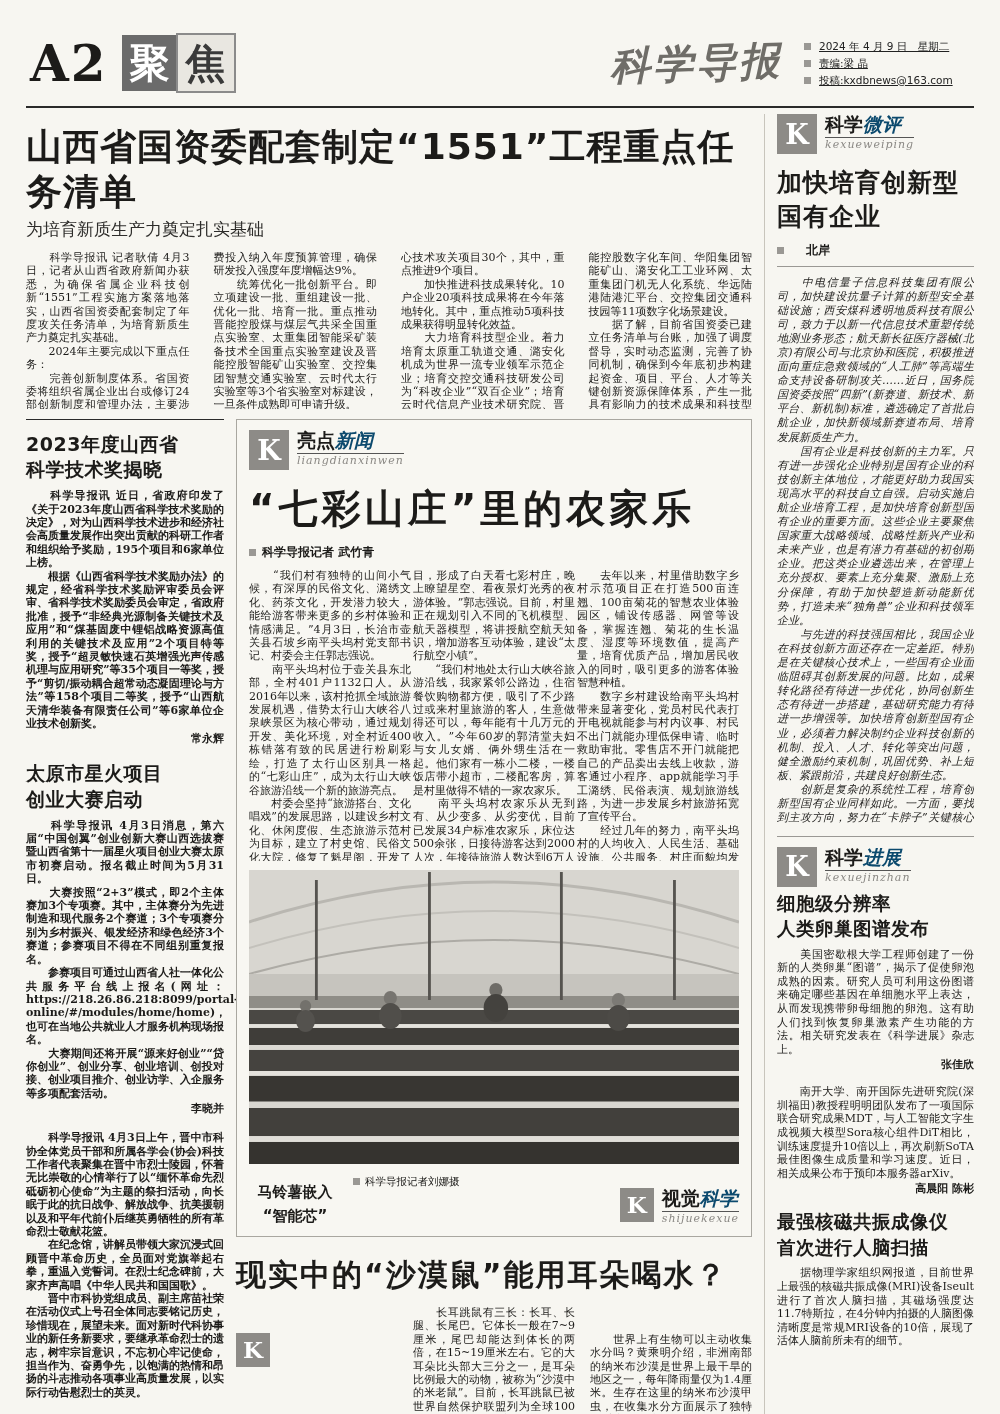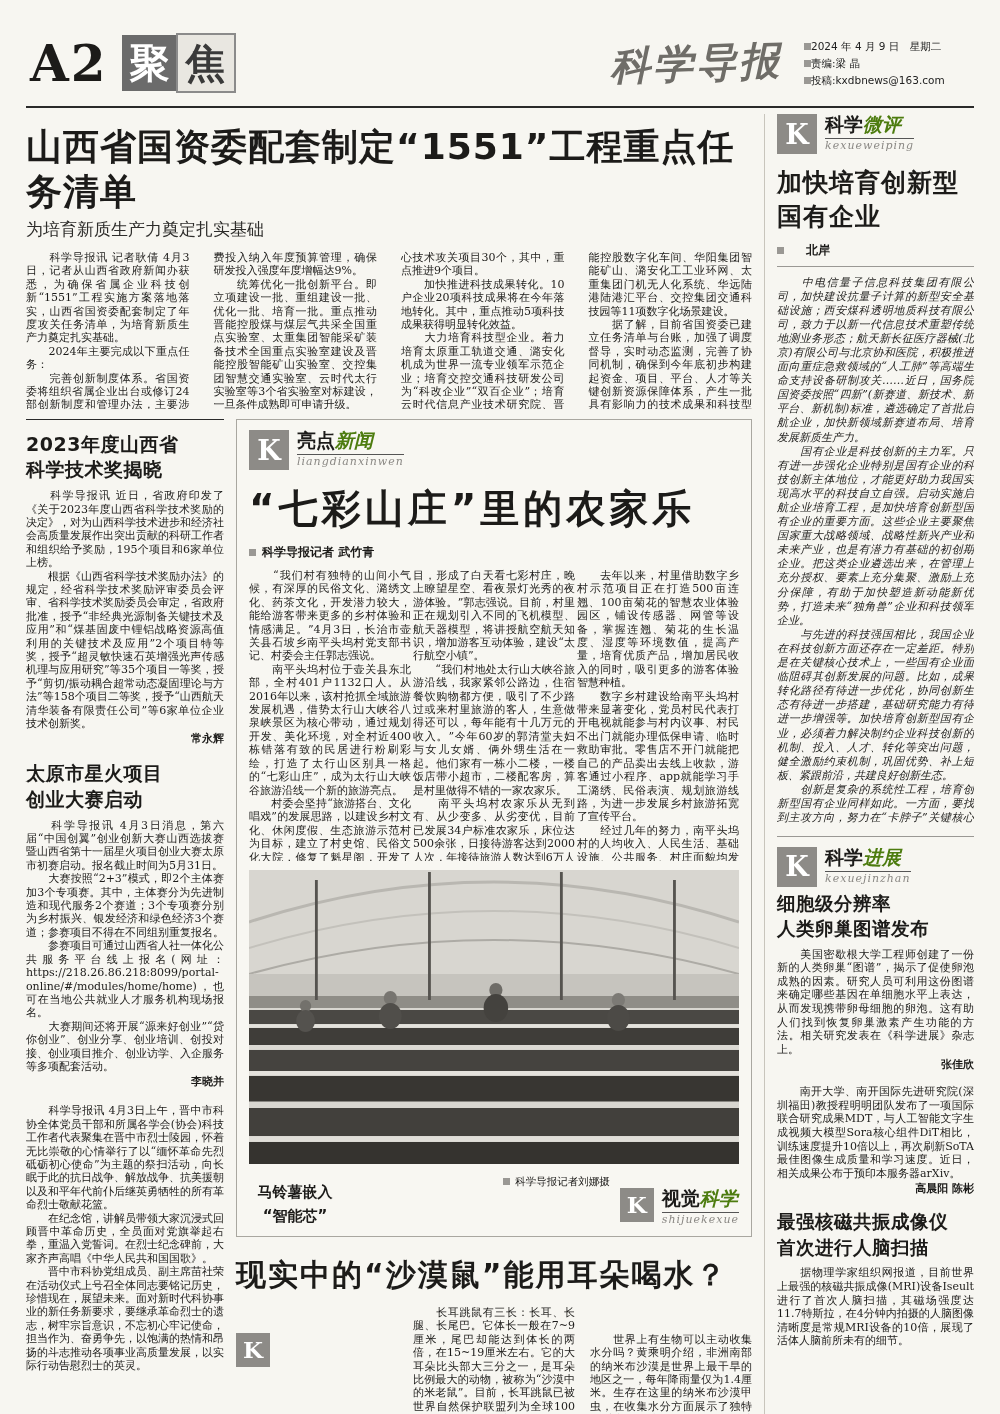--- a/index.html
+++ b/index.html
@@ -12,67 +12,67 @@
   .hdr{display:flex;align-items:center;height:78px;}
   .pageno{font-size:50px;font-weight:bold;font-family:"DejaVu Serif",serif;padding:0 14px 0 4px;letter-spacing:2px;}
   .seclogo{display:flex;align-items:center;gap:4px;}
   .secbox{width:56px;height:56px;display:flex;align-items:center;justify-content:center;
           font-size:40px;font-weight:bold;font-family:"DejaVu Sans",sans-serif;}
   .secbox.solid{background:#6b6b6b;color:#fff;}
   .secbox.outline{background:#e9e7e1;color:#3a3a3a;border:2px solid #8b8b8b;margin-left:-6px;}
   .masthead{margin-left:auto;font-size:40px;font-weight:bold;font-style:italic;color:#6f6d68;
             font-family:"DejaVu Serif",serif;letter-spacing:3px;transform:rotate(-2deg);}
   .hdrinfo{width:170px;margin-left:22px;font-family:"DejaVu Sans",sans-serif;font-size:10.5px;line-height:17px;color:#222;}
-  .hdrinfo .row{display:flex;align-items:center;gap:0;}
+  .hdrinfo .row{display:flex;align-items:center;gap:8px;text-decoration:underline;}
   .sq{width:7px;height:7px;background:#9a9894;flex:none;display:inline-block;}
   .hrule{border-top:2px solid #2a2a2a;margin-top:4px;}
 
   
   .content{display:flex;margin-top:6px;}
   .mainarea{width:726px;flex:none;}
   .rightcol{flex:1;margin-left:12px;border-left:1px solid #c8c5bc;padding-left:12px;}
 
   
   .lead-hl{font-size:36px;line-height:1.25;letter-spacing:1px;margin:10px 0 4px;}
   .lead-sub{font-size:17px;color:#2e2d2b;font-family:"DejaVu Sans",sans-serif;margin-bottom:10px;}
   .lead-cols{display:flex;gap:24px;height:158px;overflow:hidden;}
   .ncol{flex:1;font-size:11px;line-height:13.4px;text-align:justify;white-space:pre-wrap;}
 
   
   .lower{display:flex;margin-top:10px;}
   .sidebar{width:198px;flex:none;border-top:1.5px solid #2a2a2a;padding-top:12px;}
   .sb-art{margin-bottom:15px;}
   .sb-title{font-size:19px;line-height:1.32;white-space:pre-line;margin-bottom:7px;letter-spacing:0.5px;}
-  .sb-text{font-size:11px;line-height:13.4px;text-align:justify;white-space:pre-wrap;}
+  .sb-text{font-size:11px;line-height:13.4px;text-align:justify;white-space:pre-wrap;font-weight:bold;}
   .sig{text-align:right;font-weight:bold;font-size:11px;font-family:"DejaVu Sans",sans-serif;margin-top:1px;}
 
   .middle{flex:1;margin-left:12px;}
 
   
   .klogo{background:#8d8b87;color:#fff;display:flex;align-items:center;justify-content:center;
          font-family:"DejaVu Serif",serif;font-weight:bold;flex:none;}
   .k40{width:40px;height:40px;font-size:27px;}
   .k34{width:34px;height:34px;font-size:23px;}
   .logoblk{display:flex;align-items:flex-start;gap:8px;}
   .logotxt .l1{font-size:19px;line-height:20px;border-bottom:1.5px solid #555;padding-bottom:2px;}
   .logotxt .l1 .b{font-family:"DejaVu Sans",sans-serif;font-weight:bold;}
-  .logotxt .l1 .s{font-family:Liberation Mono, monospace;font-style:italic;font-weight:bold;color:#4d7c0f;}
+  .logotxt .l1 .s{font-family:Liberation Serif, serif;font-style:italic;font-weight:bold;color:#0c4a6e;}
   .logotxt .py{font-size:11px;font-style:italic;color:#8a8884;letter-spacing:1px;}
 
   
   .hlbox{border:1px solid #a9a7a0;padding:10px 12px 8px;background:#f8f7f2;}
   .hl-headline{font-size:39px;letter-spacing:4px;margin:12px 0 8px;}
   .byline{font-size:12px;font-family:"DejaVu Sans",sans-serif;font-weight:bold;display:flex;align-items:center;gap:6px;margin-bottom:8px;}
   .hl-cols{display:flex;gap:2px;height:292px;overflow:hidden;}
   .photo{margin-top:9px;height:294px;overflow:hidden;background:#cfcdc7;}
   .caption-row{display:flex;gap:12px;margin-top:8px;}
   .cap-title{width:92px;flex:none;font-size:15px;line-height:1.6;white-space:pre-line;text-align:center;padding-top:8px;}
   .cap-body{flex:1;font-size:10.5px;line-height:14px;text-align:justify;}
   .cap-body .vlogo{float:right;margin:16px 0 0 10px;}
-  .credit{display:flex;justify-content:flex-end;align-items:center;gap:5px;font-size:10.5px;margin-top:2px;}
+  .credit{display:flex;justify-content:flex-start;align-items:center;gap:5px;font-size:10.5px;margin-top:2px;}
 
   
   .bt-headline{font-size:30px;letter-spacing:2px;margin:18px 0 10px;}
   .bt-cols{display:flex;gap:15px;height:208px;overflow:hidden;margin-top:4px;}
   .shiyi{margin-bottom:8px;}
 
   
   .wp-headline{font-size:25px;line-height:1.35;margin:12px 0 8px;letter-spacing:1px;}
   .wp-byline{display:flex;align-items:center;gap:22px;font-size:12px;font-family:"DejaVu Sans",sans-serif;font-weight:bold;
              padding-bottom:7px;border-bottom:1px solid #9a9894;margin-bottom:9px;}

